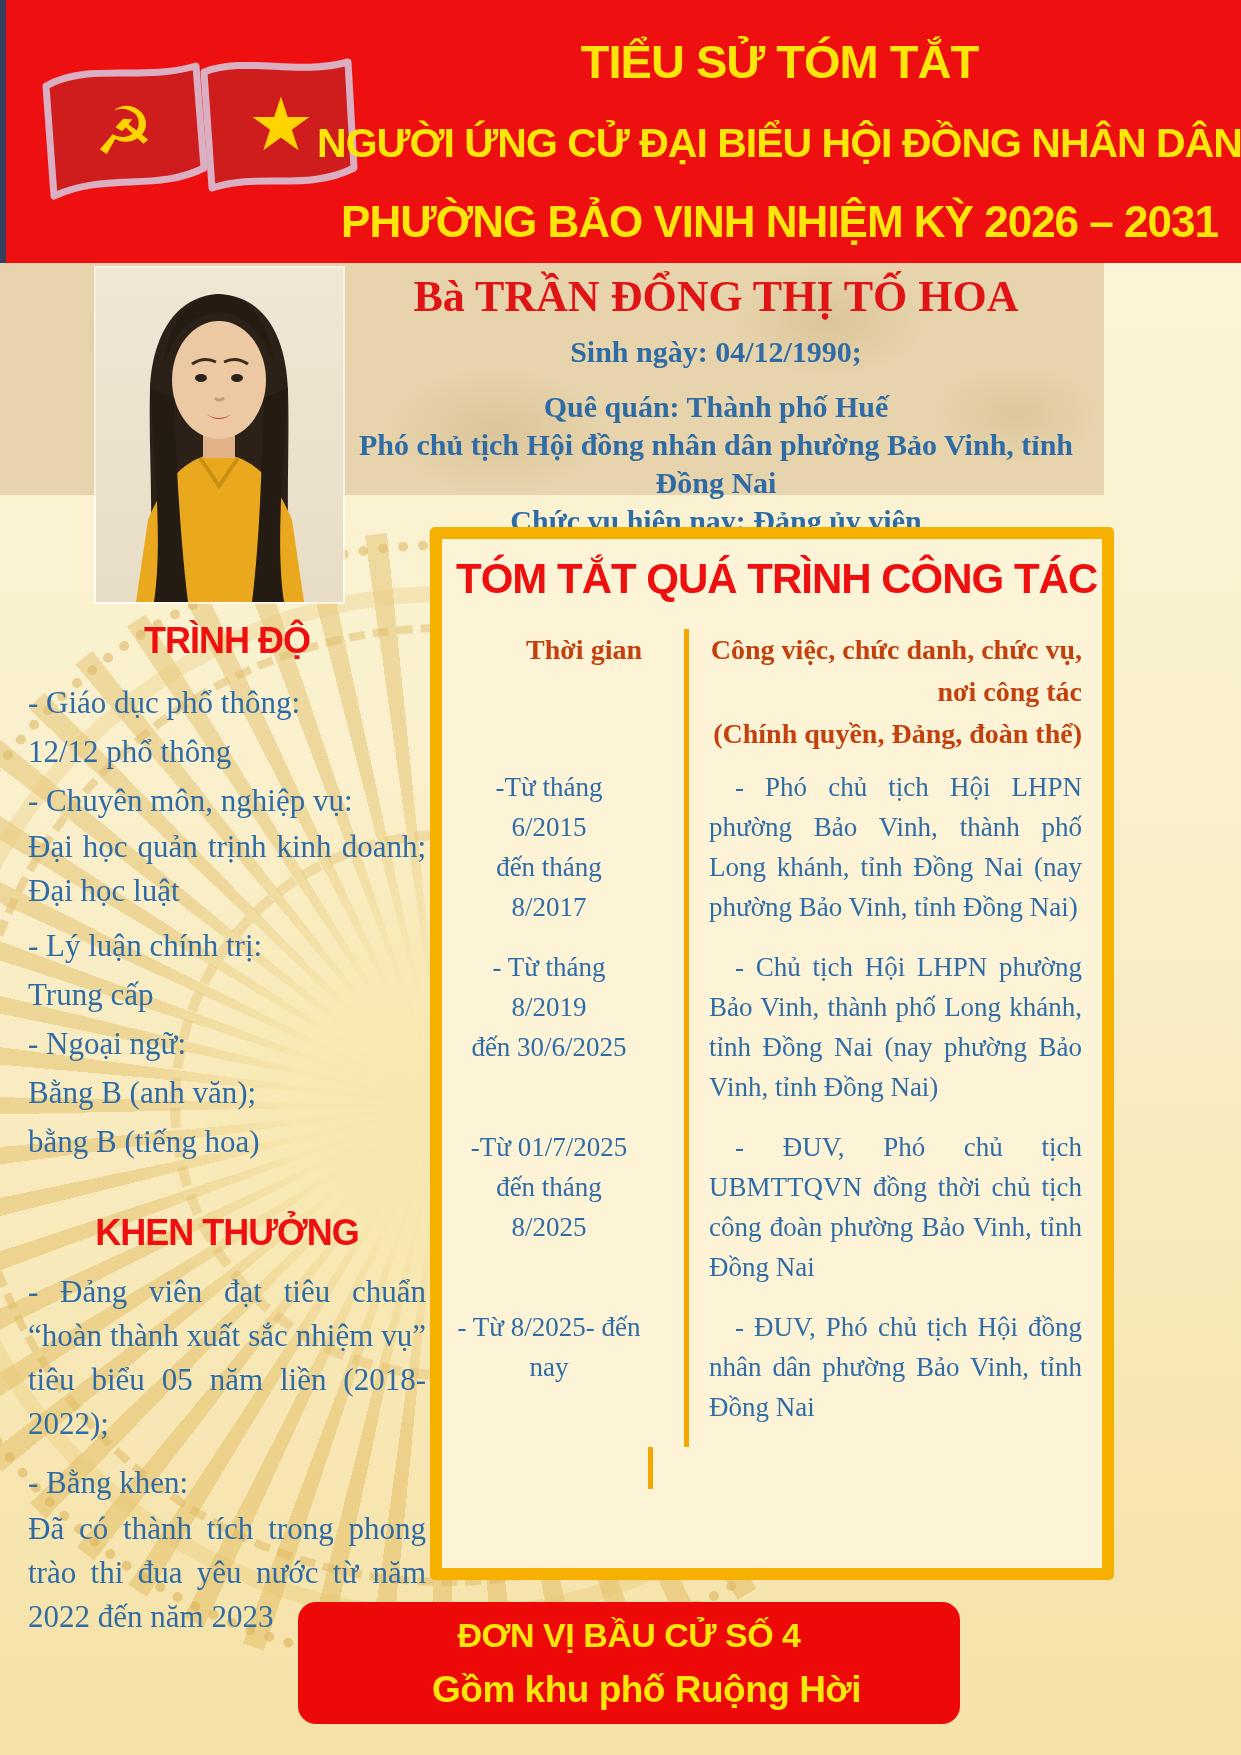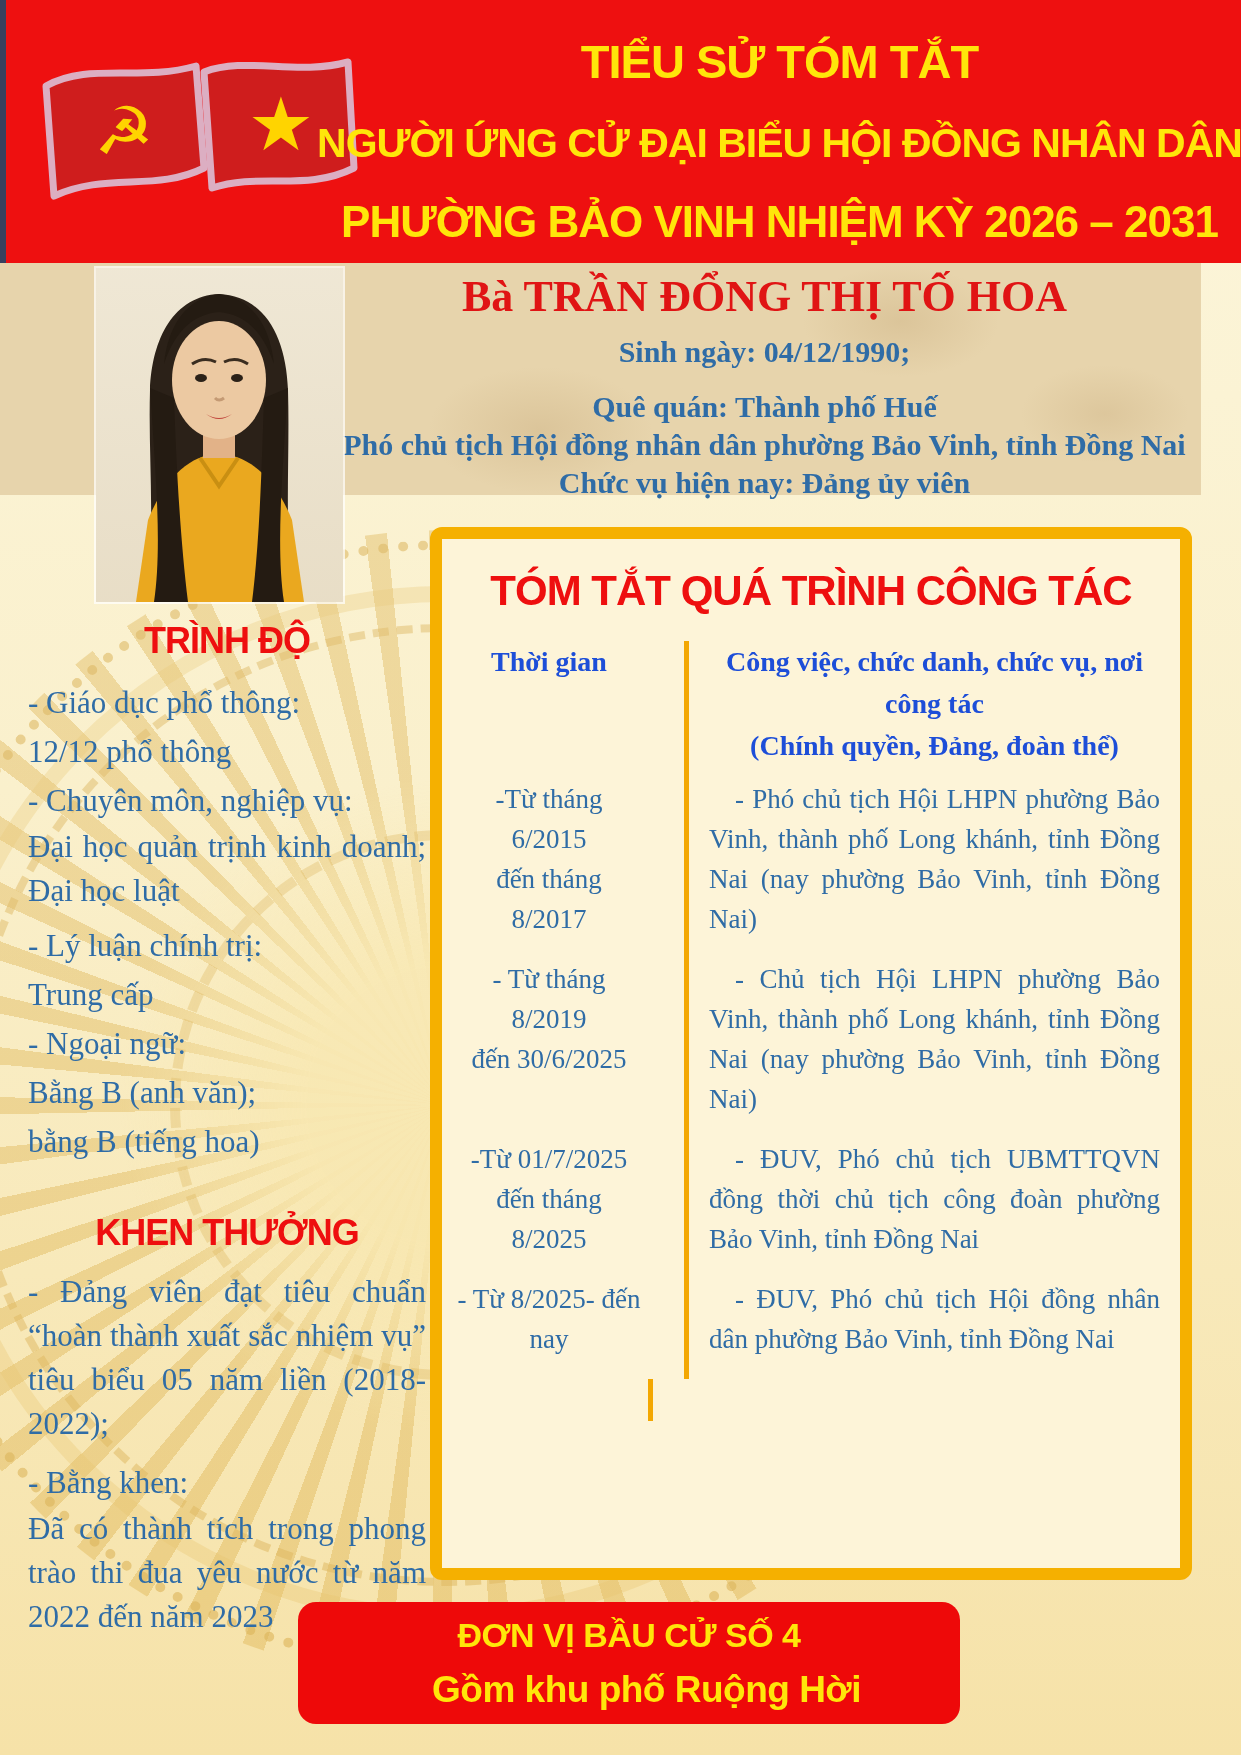--- a/index.html
+++ b/index.html
@@ -27,21 +27,21 @@
     position:absolute;left:326px;right:8px;top:0;bottom:0;
     display:flex;flex-direction:column;justify-content:space-between;align-items:center;
     padding:34px 0 16px;box-sizing:border-box;
     font-family:"Liberation Sans","DejaVu Sans",sans-serif;font-weight:800;color:#ffe60a;
     letter-spacing:-1px;text-align:center;white-space:nowrap;
   }
   .banner-l1{font-size:47px;}
   .banner-l2{font-size:41px;}
   .banner-l3{font-size:44px;}
   
-  .info-band{position:absolute;left:0;top:263px;width:1201px;height:232px;z-index:2;
+  .info-band{position:absolute;left:0;top:263px;width:1104px;height:232px;z-index:2;
     background:
       radial-gradient(120px 70px at 15% 30%, rgba(197,168,120,.40), transparent 70%),
       radial-gradient(160px 90px at 45% 72%, rgba(197,168,120,.35), transparent 70%),
       radial-gradient(140px 80px at 75% 25%, rgba(197,168,120,.35), transparent 70%),
       radial-gradient(120px 70px at 92% 65%, rgba(197,168,120,.30), transparent 70%),
       #e7d4ac;}
   .info-text{position:absolute;left:340px;right:12px;top:0;bottom:0;text-align:center;}
   .person-name{margin:8px 0 0;font-size:44px;font-weight:bold;color:#e01414;line-height:52px;}
   .info-line{margin:0;font-weight:bold;color:#2f6ca6;font-size:30px;line-height:38px;}
   .birth-line{margin-top:10px;}
@@ -51,29 +51,29 @@
     box-shadow:0 0 0 2px rgba(255,255,255,.7);}
   
   .left-col{position:absolute;left:28px;top:620px;width:398px;z-index:3;}
   .sec-title{font-family:"Liberation Sans","DejaVu Sans",sans-serif;font-weight:800;letter-spacing:-1px;
     color:#ee0f0f;font-size:36px;text-align:center;margin:0 0 16px;}
   .awards-title{margin-top:46px;}
   .left-col p{margin:0;color:#2f6ca6;font-size:31px;line-height:49px;}
   .left-col p.just{text-align:justify;line-height:44px;margin-bottom:8px;}
   .awards-block p.just{margin-bottom:12px;}
   
-  .panel{position:absolute;left:430px;top:527px;width:762px;height:1053px;z-index:3;box-sizing:border-box;
-    background:#fdf4d8;border:12px solid #f5b000;border-radius:12px;padding:18px 14px 0;}
+  .panel{position:absolute;left:430px;top:527px;width:684px;height:1053px;z-index:3;box-sizing:border-box;
+    background:#fdf4d8;border:12px solid #f5b000;border-radius:5px;padding:6px 14px 0;}
   .panel-title{font-family:"Liberation Sans","DejaVu Sans",sans-serif;font-weight:800;letter-spacing:-1px;
     color:#ee0f0f;font-size:42px;text-align:center;margin:10px 0 26px;white-space:nowrap;}
   .career-grid{display:grid;grid-template-columns:192px 1fr;}
   .t-cell,.d-cell{font-size:27px;line-height:40px;color:#2f6ca6;}
   .t-cell{text-align:center;padding:0 6px 20px 0;}
   .d-cell{border-left:5px solid #f3a702;padding:0 6px 20px 20px;text-align:justify;text-indent:26px;margin-left:36px;}
-  .hdr .t-cell,.hdr .d-cell{color:#1d4ed8;font-weight:bold;text-align:center;text-indent:0;
+  .hdr .t-cell,.hdr .d-cell{color:#c2410c;font-weight:bold;text-align:right;text-indent:0;
     font-size:28px;line-height:42px;padding-bottom:12px;}
   .filler-t{height:42px;}
   .filler-d{height:42px;border-left:5px solid #f3a702;}
   .t-line{display:block;}
   
   .footer-box{position:absolute;left:298px;top:1602px;width:662px;height:122px;z-index:3;
     background:#ee0909;border-radius:18px;display:flex;flex-direction:column;justify-content:center;
     align-items:center;gap:14px;font-family:"Liberation Sans","DejaVu Sans",sans-serif;font-weight:800;
     color:#ffe60a;letter-spacing:-0.5px;}
   .footer-l1{font-size:34px;}

